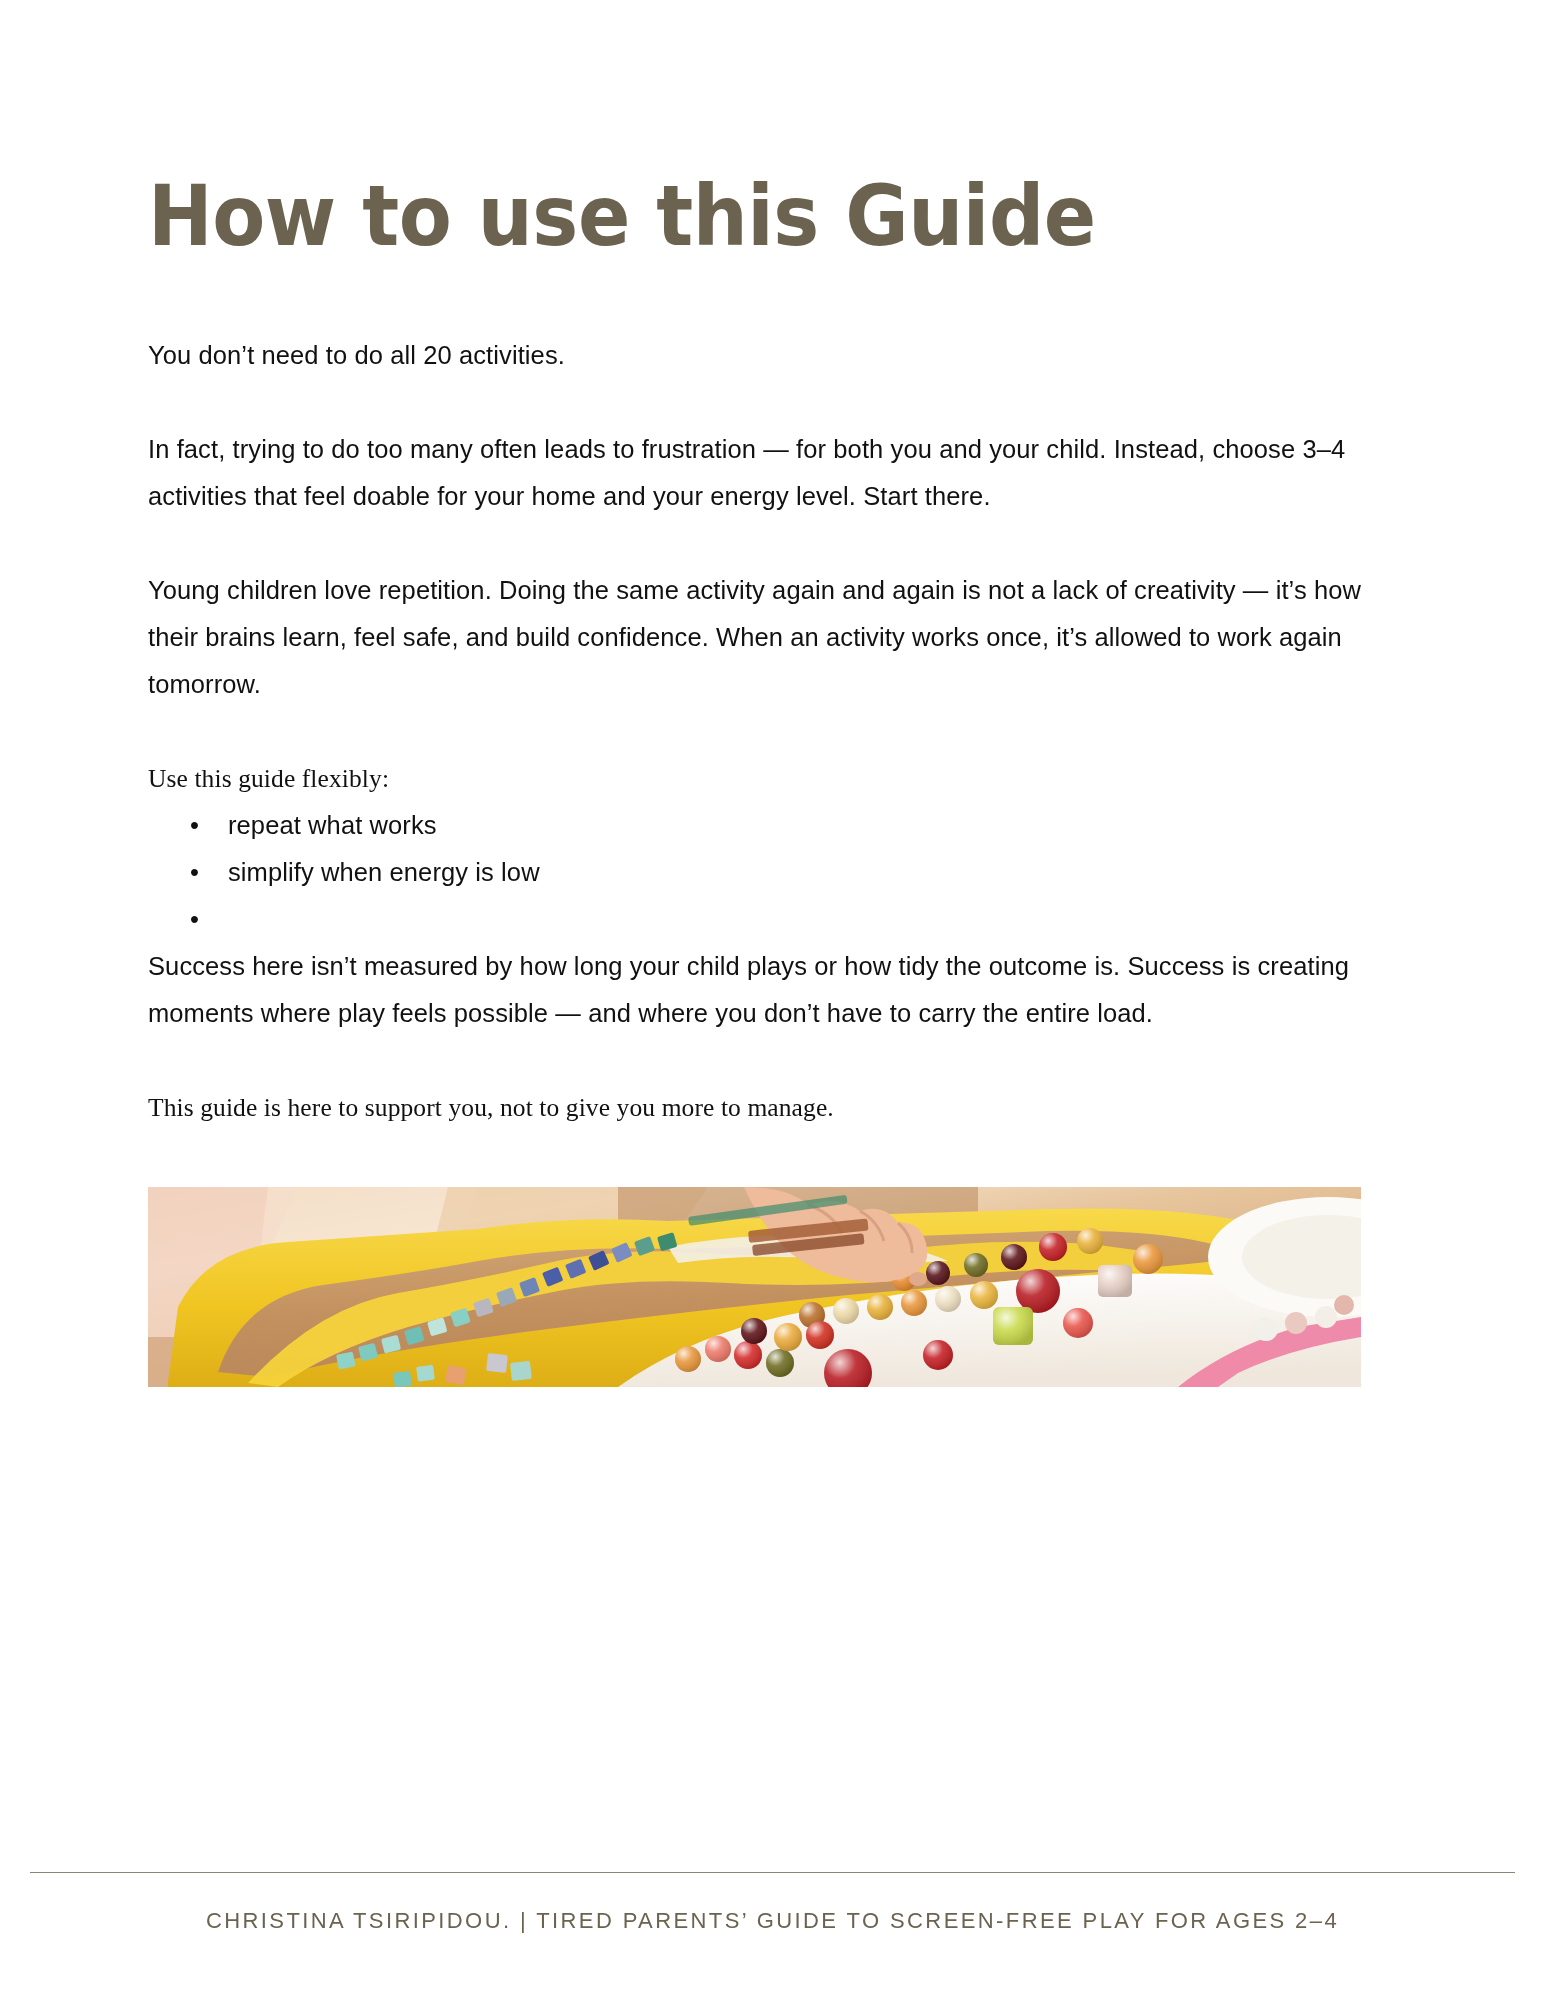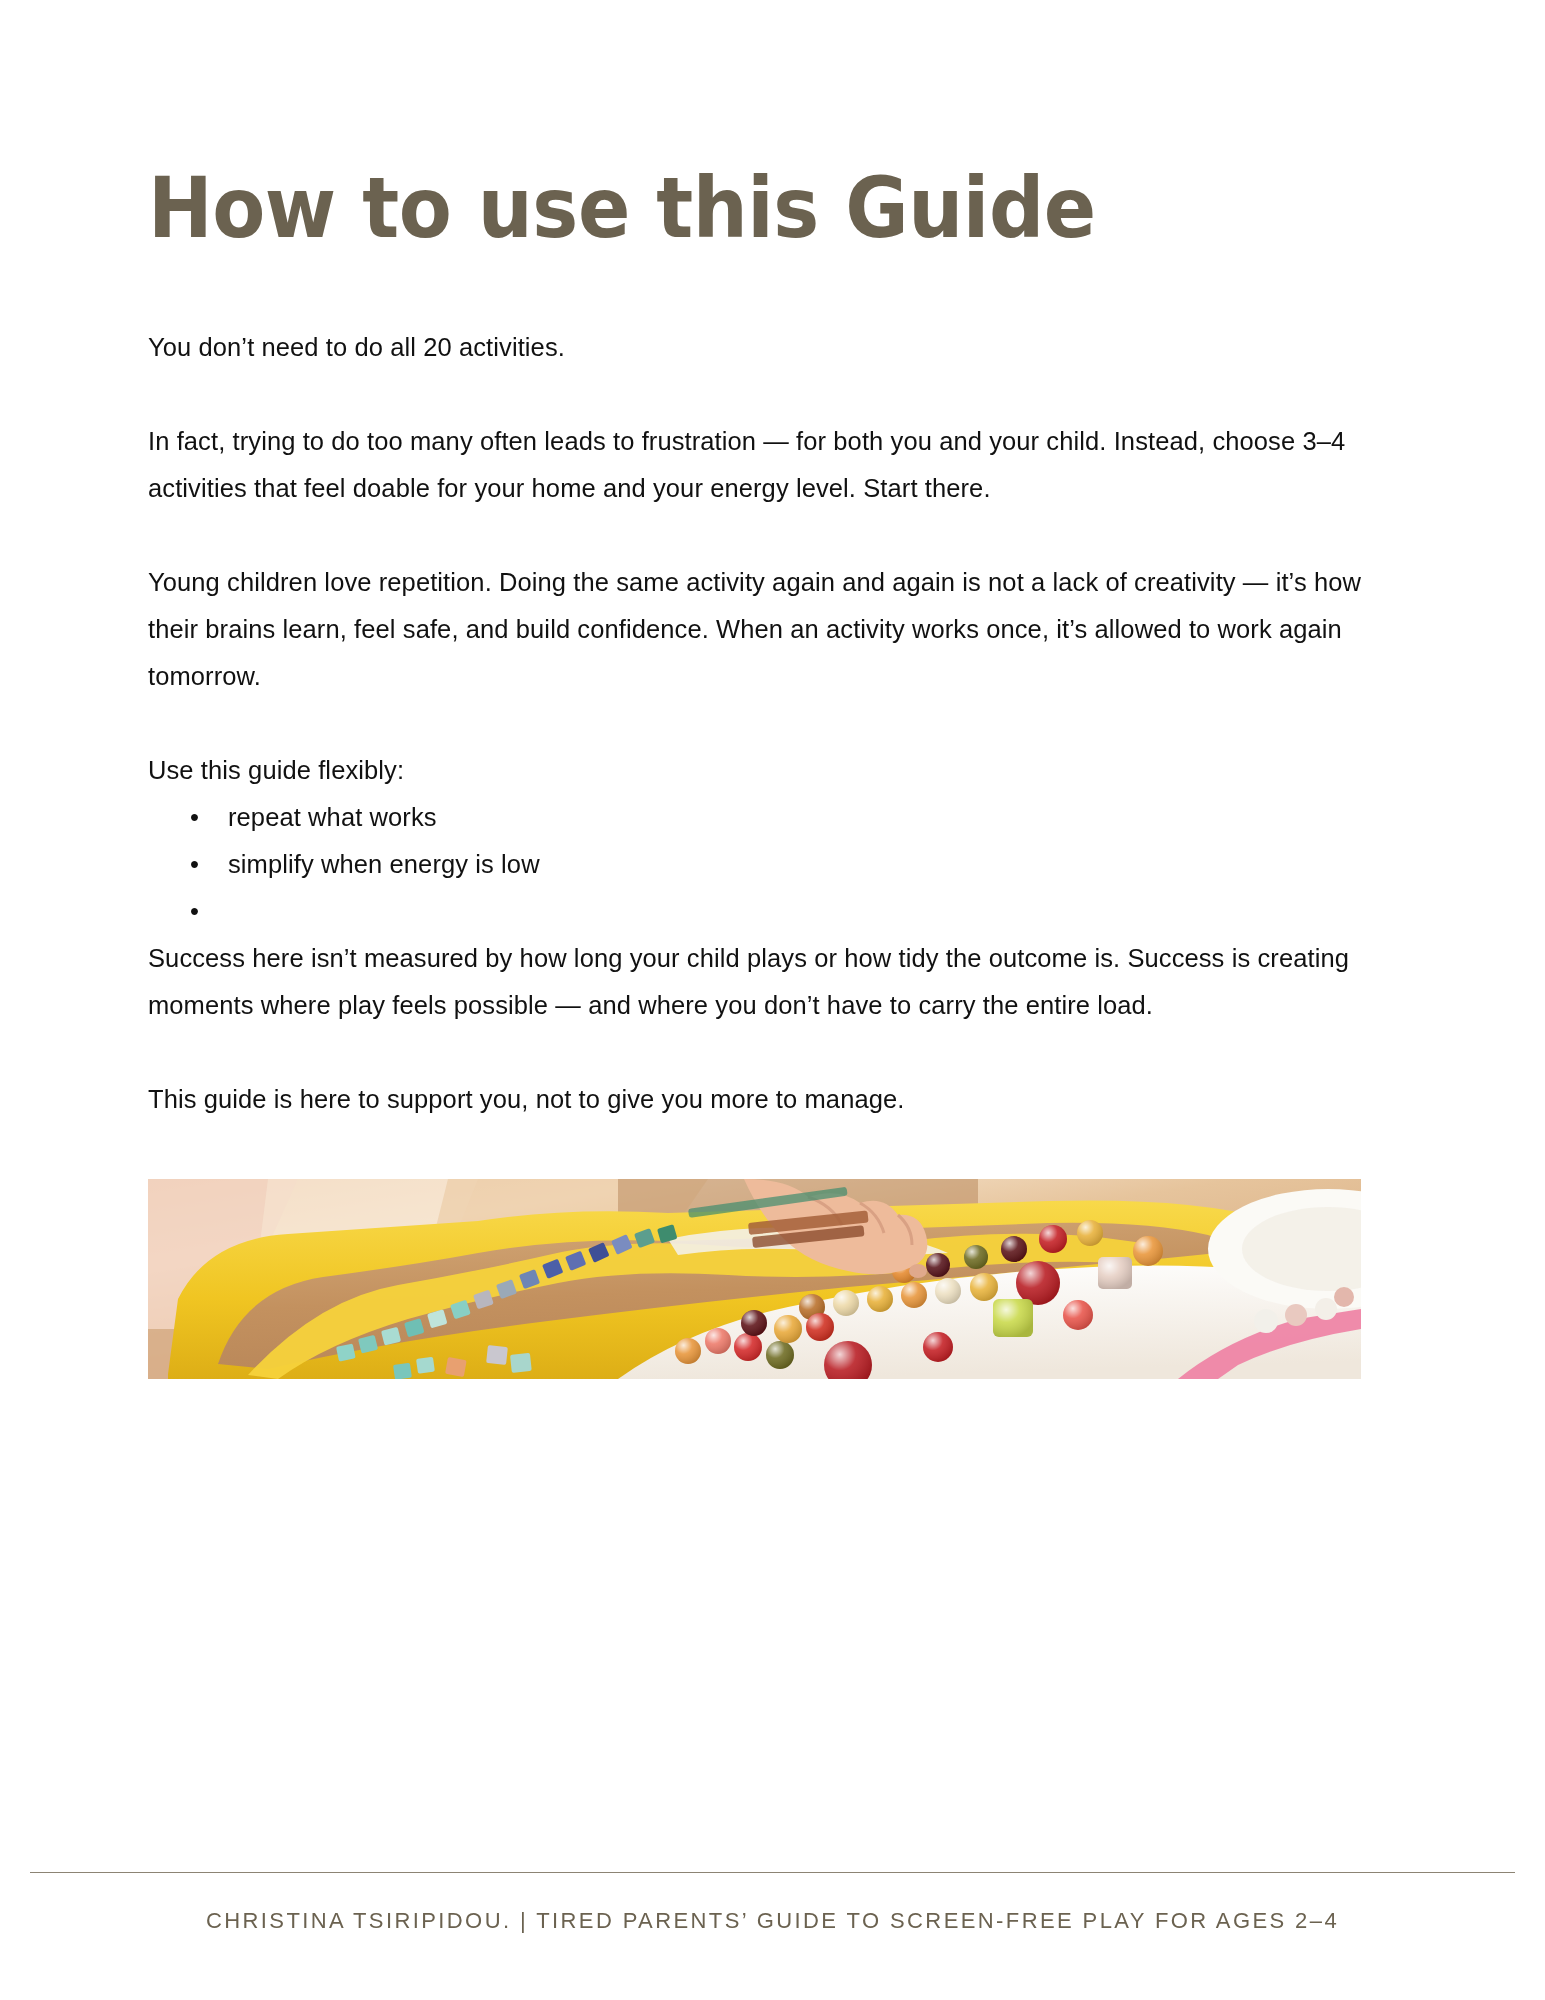--- a/index.html
+++ b/index.html
@@ -19,21 +19,21 @@
   .page {
     position: absolute;
     inset: 0;
     background: #ffffff;
   }
 
   
   .content {
     position: absolute;
     left: 148px;
-    top: 0;
+    top: 8px;
     width: 1220px;
   }
 
   
   .page-title {
     font-family: "DejaVu Sans", sans-serif;
     font-weight: 700;
     font-size: 84px;
     line-height: 1;
     letter-spacing: -0.5px;
@@ -53,21 +53,21 @@
     color: #111111;
     font-weight: 400;
     letter-spacing: 0.1px;
   }
 
   .para {
     margin: 0 0 47px 0;
     max-width: 1232px;
   }
 
-  .para.tight { margin-bottom: 0; }
+  .para.tight { margin-bottom: 0; font-family: Liberation Serif, serif; }
 
   .para-gap { height: 47px; }
 
   
   .bullet-list {
     margin: 0;
     padding: 0 0 0 42px;
     list-style: none;
   }
 

